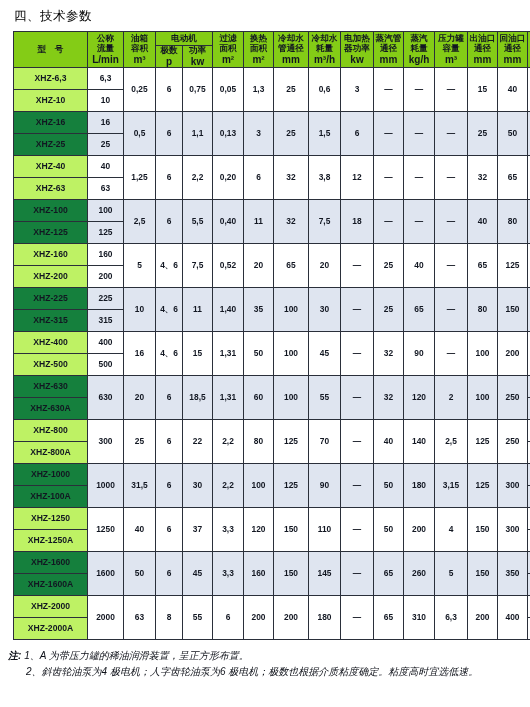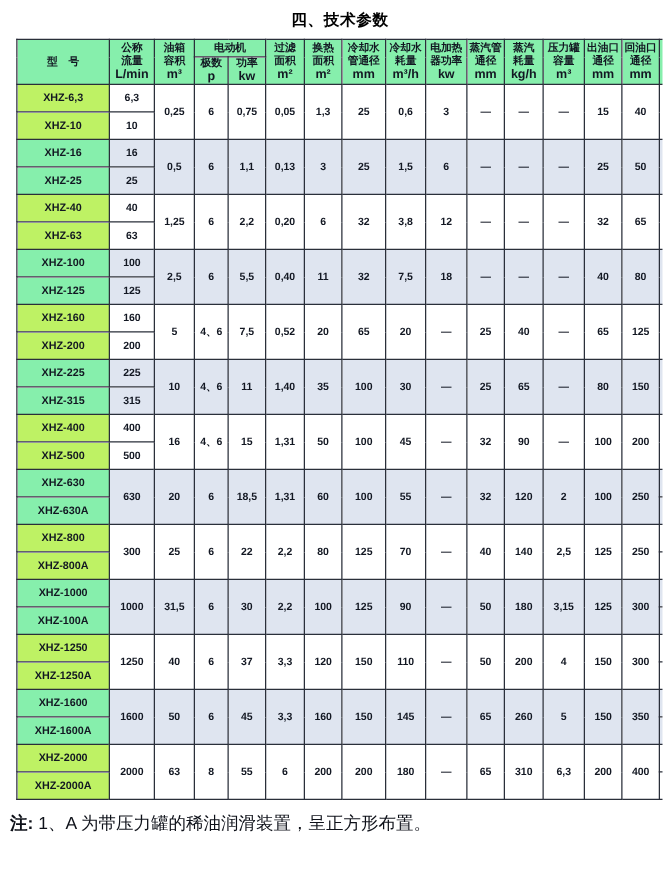--- a/index.html
+++ b/index.html
@@ -6,60 +6,61 @@
   body{
     width:530px;height:707px;
     background:#ffffff;
     font-family:"Liberation Sans","DejaVu Sans",sans-serif;
     color:#10131a;
     overflow:hidden;
   }
   .page{position:relative;width:530px;height:707px;box-sizing:border-box;padding:0;}
 
   .section-title{
-    font-size:12.5px;font-weight:bold;letter-spacing:.5px;
-    padding:8px 0 6px 14px;color:#000;text-align:center;
+    font-size:12.5px;font-weight:normal;letter-spacing:.5px;
+    padding:8px 0 6px 14px;color:#000;
   }
 
   table.spec{
     border-collapse:collapse;
     table-layout:fixed;
     width:504px;
     margin-left:13px;
     font-size:8.5px;
     color:#121722;
   }
   table.spec th, table.spec td{
     border:1px solid #2a2f3a;
     text-align:center;
     vertical-align:middle;
     padding:0;
     line-height:1.15;
     overflow:hidden;
     white-space:nowrap;
   }
   thead th{
-    background:#86efac;
+    background:#84cc16;
     font-weight:bold;
     font-size:8.6px;
     height:13px;
   }
   thead th .sub{display:block;font-weight:bold;}
   thead th .unit{display:block;font-weight:bold;font-size:10px;}
 
   tbody td{height:21px;font-size:8.4px;font-weight:bold;background:#ffffff;}
   tbody tr.shade td{background:#dfe5f0;}
   tbody td.model{font-size:8.6px;background:#bef264;}
-  tbody tr.shade td.model{background:#86efac;}
+  tbody tr.shade td.model{background:#15803d;}
 
   .notes{
     margin:8px 0 0 8px;
-    font-size:14px;
+    font-size:10px;
     line-height:1.55;
     color:#0d1018;
+    font-style:italic;
   }
   .notes .nline{white-space:nowrap;}
   .notes .nline.indent{padding-left:18px;}
   .notes b{font-weight:bold;}
 </style>
 </head>
 <body>
 
 <div class="page">
 
@@ -453,14 +454,17 @@
           <td>30300</td>
         </tr>
       </tbody>
   </table>
 
   <div class="notes">
     <div class="nline">
       <b>注:</b>
       <span>1、A 为带压力罐的稀油润滑装置，呈正方形布置。</span>
     </div>
+    <div class="nline indent">
+      <span>2、斜齿轮油泵为4 极电机；人字齿轮油泵为6 极电机；极数也根据介质粘度确定。粘度高时宜选低速。</span>
+    </div>
   </div>
 </div>
 
 </body></html>

